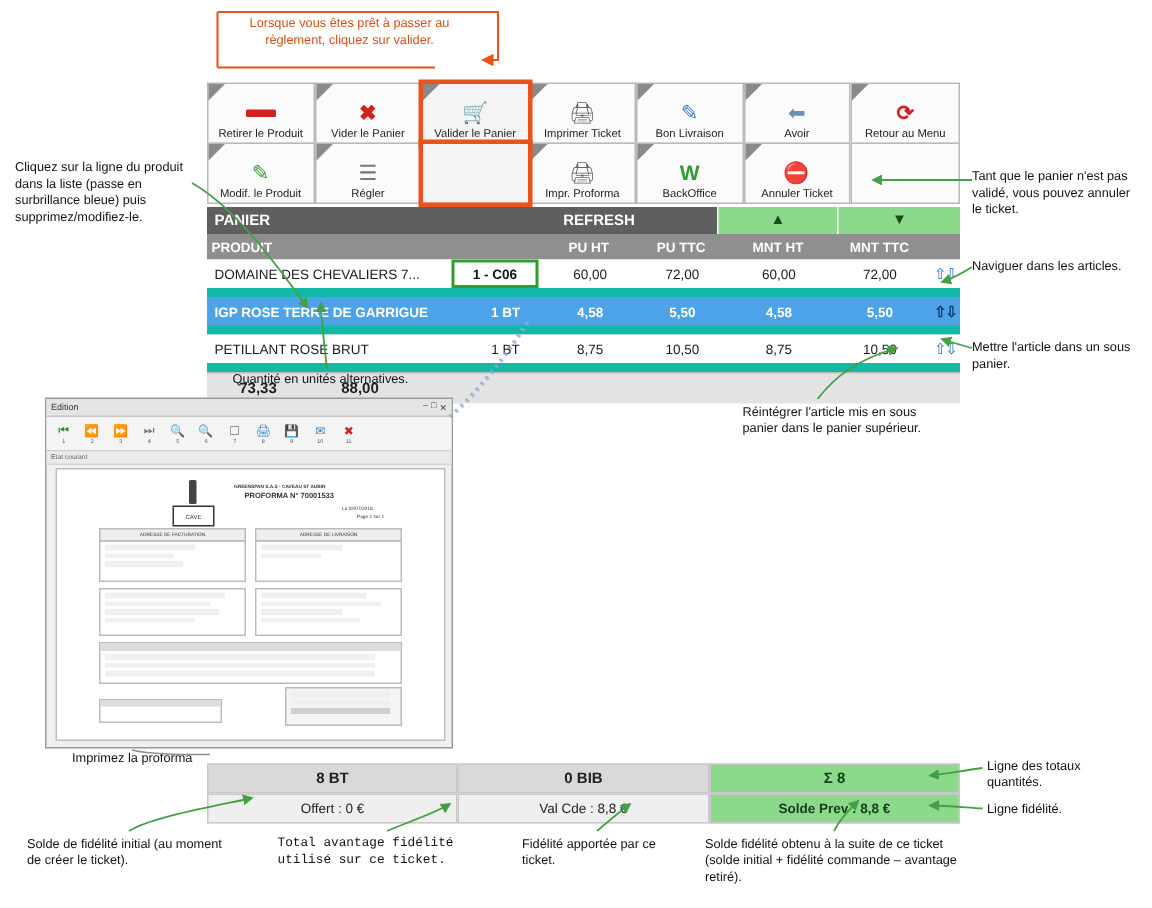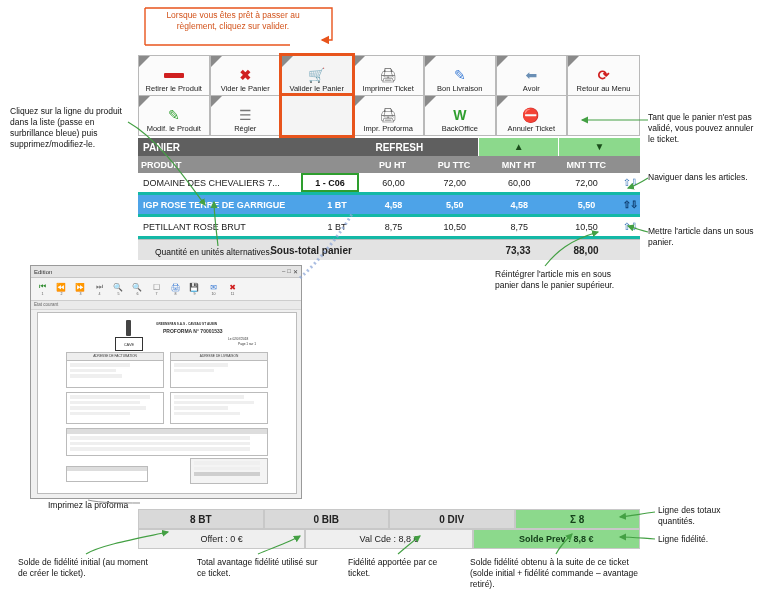--- a/index.html
+++ b/index.html
@@ -70,21 +70,21 @@
   .rowHead .hname{width:170px;text-align:left;padding-left:3px;}
   .rowHead .hq{width:52px;margin-top:26px;}
   .rowHead .hput{width:62px;}
   .rowHead .hputtc{width:62px;}
   .rowHead .hmht{width:68px;}
   .rowHead .hmttc{width:68px;}
   .rowHead .harr{width:20px;}
 
   .drow{
     display:flex;width:502px;height:19px;align-items:center;font-size:9px;
-    border-bottom:3px solid #14b8a6;background:#fff;
+    border-bottom:6px solid #14b8a6;background:#fff;
   }
   .drow.sel{background:#4da3e8;color:#fff;font-weight:bold;}
   .drow .dname{width:170px;padding-left:5px;white-space:nowrap;overflow:hidden;}
   .drow .dq{width:52px;text-align:center;}
   .drow .dput{width:62px;text-align:center;}
   .drow .dputtc{width:62px;text-align:center;}
   .drow .dmht{width:68px;text-align:center;}
   .drow .dmttc{width:68px;text-align:center;}
   .drow .darr{width:20px;text-align:center;color:#2f6fb5;font-size:10px;letter-spacing:-1px;}
   .drow.sel .darr{color:#0d3c6e;}
@@ -261,32 +261,30 @@
       <div class="dq">1 BT</div>
       <div class="dput">8,75</div>
       <div class="dputtc">10,50</div>
       <div class="dmht">8,75</div>
       <div class="dmttc">10,50</div>
       <div class="darr">⇧⇩</div>
     </div>
   </div>
 
   <div class="subrow">
-    <div class="sl">Sous-total panier</div>
     <div class="s1">73,33</div>
     <div class="s2">88,00</div>
     <div class="s3"></div>
   </div>
 </div>
 
 <div id="totals">
   <div class="trow">
     <div class="tcell">8 BT</div>
     <div class="tcell">0 BIB</div>
-    <div class="tcell">0 DIV</div>
     <div class="tcell green">Σ 8</div>
   </div>
   <div class="trow second">
     <div class="tcell">Offert : 0 €</div>
     <div class="tcell">Val Cde : 8,8 €</div>
     <div class="tcell green">Solde Prev : 8,8 €</div>
   </div>
 </div>
 
 <div id="winp">
@@ -378,21 +376,21 @@
 <div class="note" style="left:10px;top:106px;width:118px;">Cliquez sur la ligne du produit dans la liste (passe en surbrillance bleue) puis supprimez/modifiez-le.</div>
 <div class="note" style="left:648px;top:112px;width:112px;">Tant que le panier n'est pas validé, vous pouvez annuler le ticket.</div>
 <div class="note" style="left:648px;top:172px;width:100px;">Naviguer dans les articles.</div>
 <div class="note" style="left:648px;top:226px;width:108px;">Mettre l'article dans un sous panier.</div>
 <div class="note" style="left:155px;top:247px;width:150px;">Quantité en unités alternatives.</div>
 <div class="note" style="left:495px;top:269px;width:120px;">Réintégrer l'article mis en sous panier dans le panier supérieur.</div>
 <div class="note" style="left:48px;top:500px;width:120px;">Imprimez la proforma</div>
 <div class="note" style="left:658px;top:505px;width:100px;">Ligne des totaux quantités.</div>
 <div class="note" style="left:658px;top:534px;width:100px;">Ligne fidélité.</div>
 <div class="note" style="left:18px;top:557px;width:140px;">Solde de fidélité initial (au moment de créer le ticket).</div>
-<div class="note" style="left:197px;top:557px;width:124px;">Total avantage fidélité utilisé sur ce ticket.</div>
+<div class="note" style="left:185px;top:557px;width:124px;font-family:Liberation Mono, monospace;">Total avantage fidélité utilisé sur ce ticket.</div>
 <div class="note" style="left:348px;top:557px;width:104px;">Fidélité apportée par ce ticket.</div>
 <div class="note" style="left:470px;top:557px;width:176px;">Solde fidélité obtenu à la suite de ce ticket (solde initial + fidélité commande – avantage retiré).</div>
 
 <svg class="overlay">
   <defs>
     <marker id="ar-o" markerWidth="7" markerHeight="7" refX="5" refY="3" orient="auto">
       <path d="M0,0 L6,3 L0,6 z" fill="#e8541c"></path>
     </marker>
     <marker id="ar-g" markerWidth="7" markerHeight="7" refX="5" refY="3" orient="auto">
       <path d="M0,0 L6,3 L0,6 z" fill="#44a044"></path>

